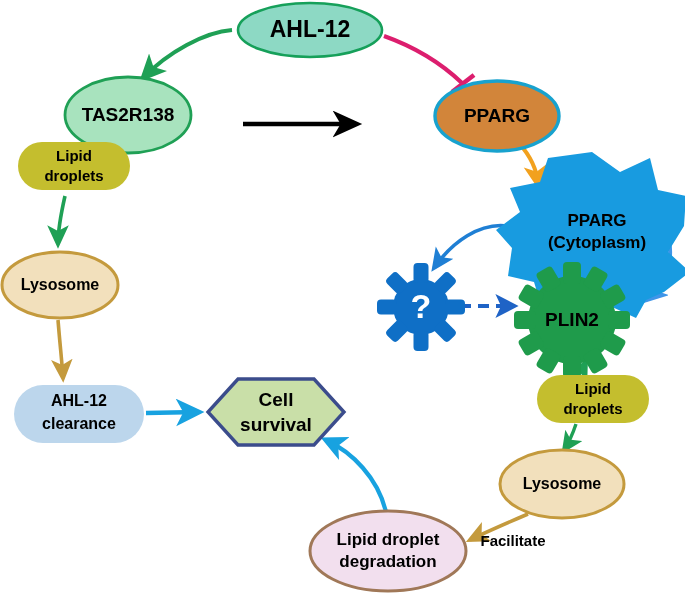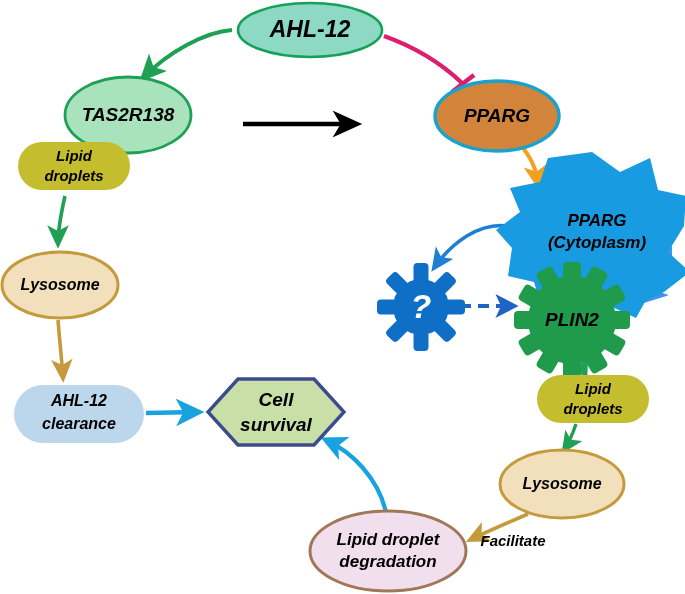--- a/index.html
+++ b/index.html
@@ -1,18 +1,18 @@
 <!DOCTYPE html>
 <html><head>
 <meta charset="utf-8">
 <style>
   html,body{margin:0;padding:0;background:#ffffff;}
   body{width:685px;height:594px;position:relative;overflow:hidden;
        font-family:"Liberation Sans","DejaVu Sans",sans-serif;}
-  #stage{position:absolute;left:0;top:0;width:685px;height:594px;font-style:italic;}
+  #stage{position:absolute;left:0;top:0;width:685px;height:594px;}
   svg#diagram{position:absolute;left:0;top:0;width:685px;height:594px;}
   .nodelabel{font-family:"Liberation Sans","DejaVu Sans",sans-serif;
              font-weight:bold;fill:#000;text-anchor:middle;dominant-baseline:middle;}
   .edgelabel{font-family:"Liberation Sans","DejaVu Sans",sans-serif;
              font-weight:bold;fill:#000;font-size:15px;text-anchor:middle;}
   .qmark{font-family:"Liberation Sans","DejaVu Sans",sans-serif;
          font-weight:bold;fill:#ffffff;text-anchor:middle;dominant-baseline:middle;font-size:34px;}
 </style>
 </head>
 <body>

